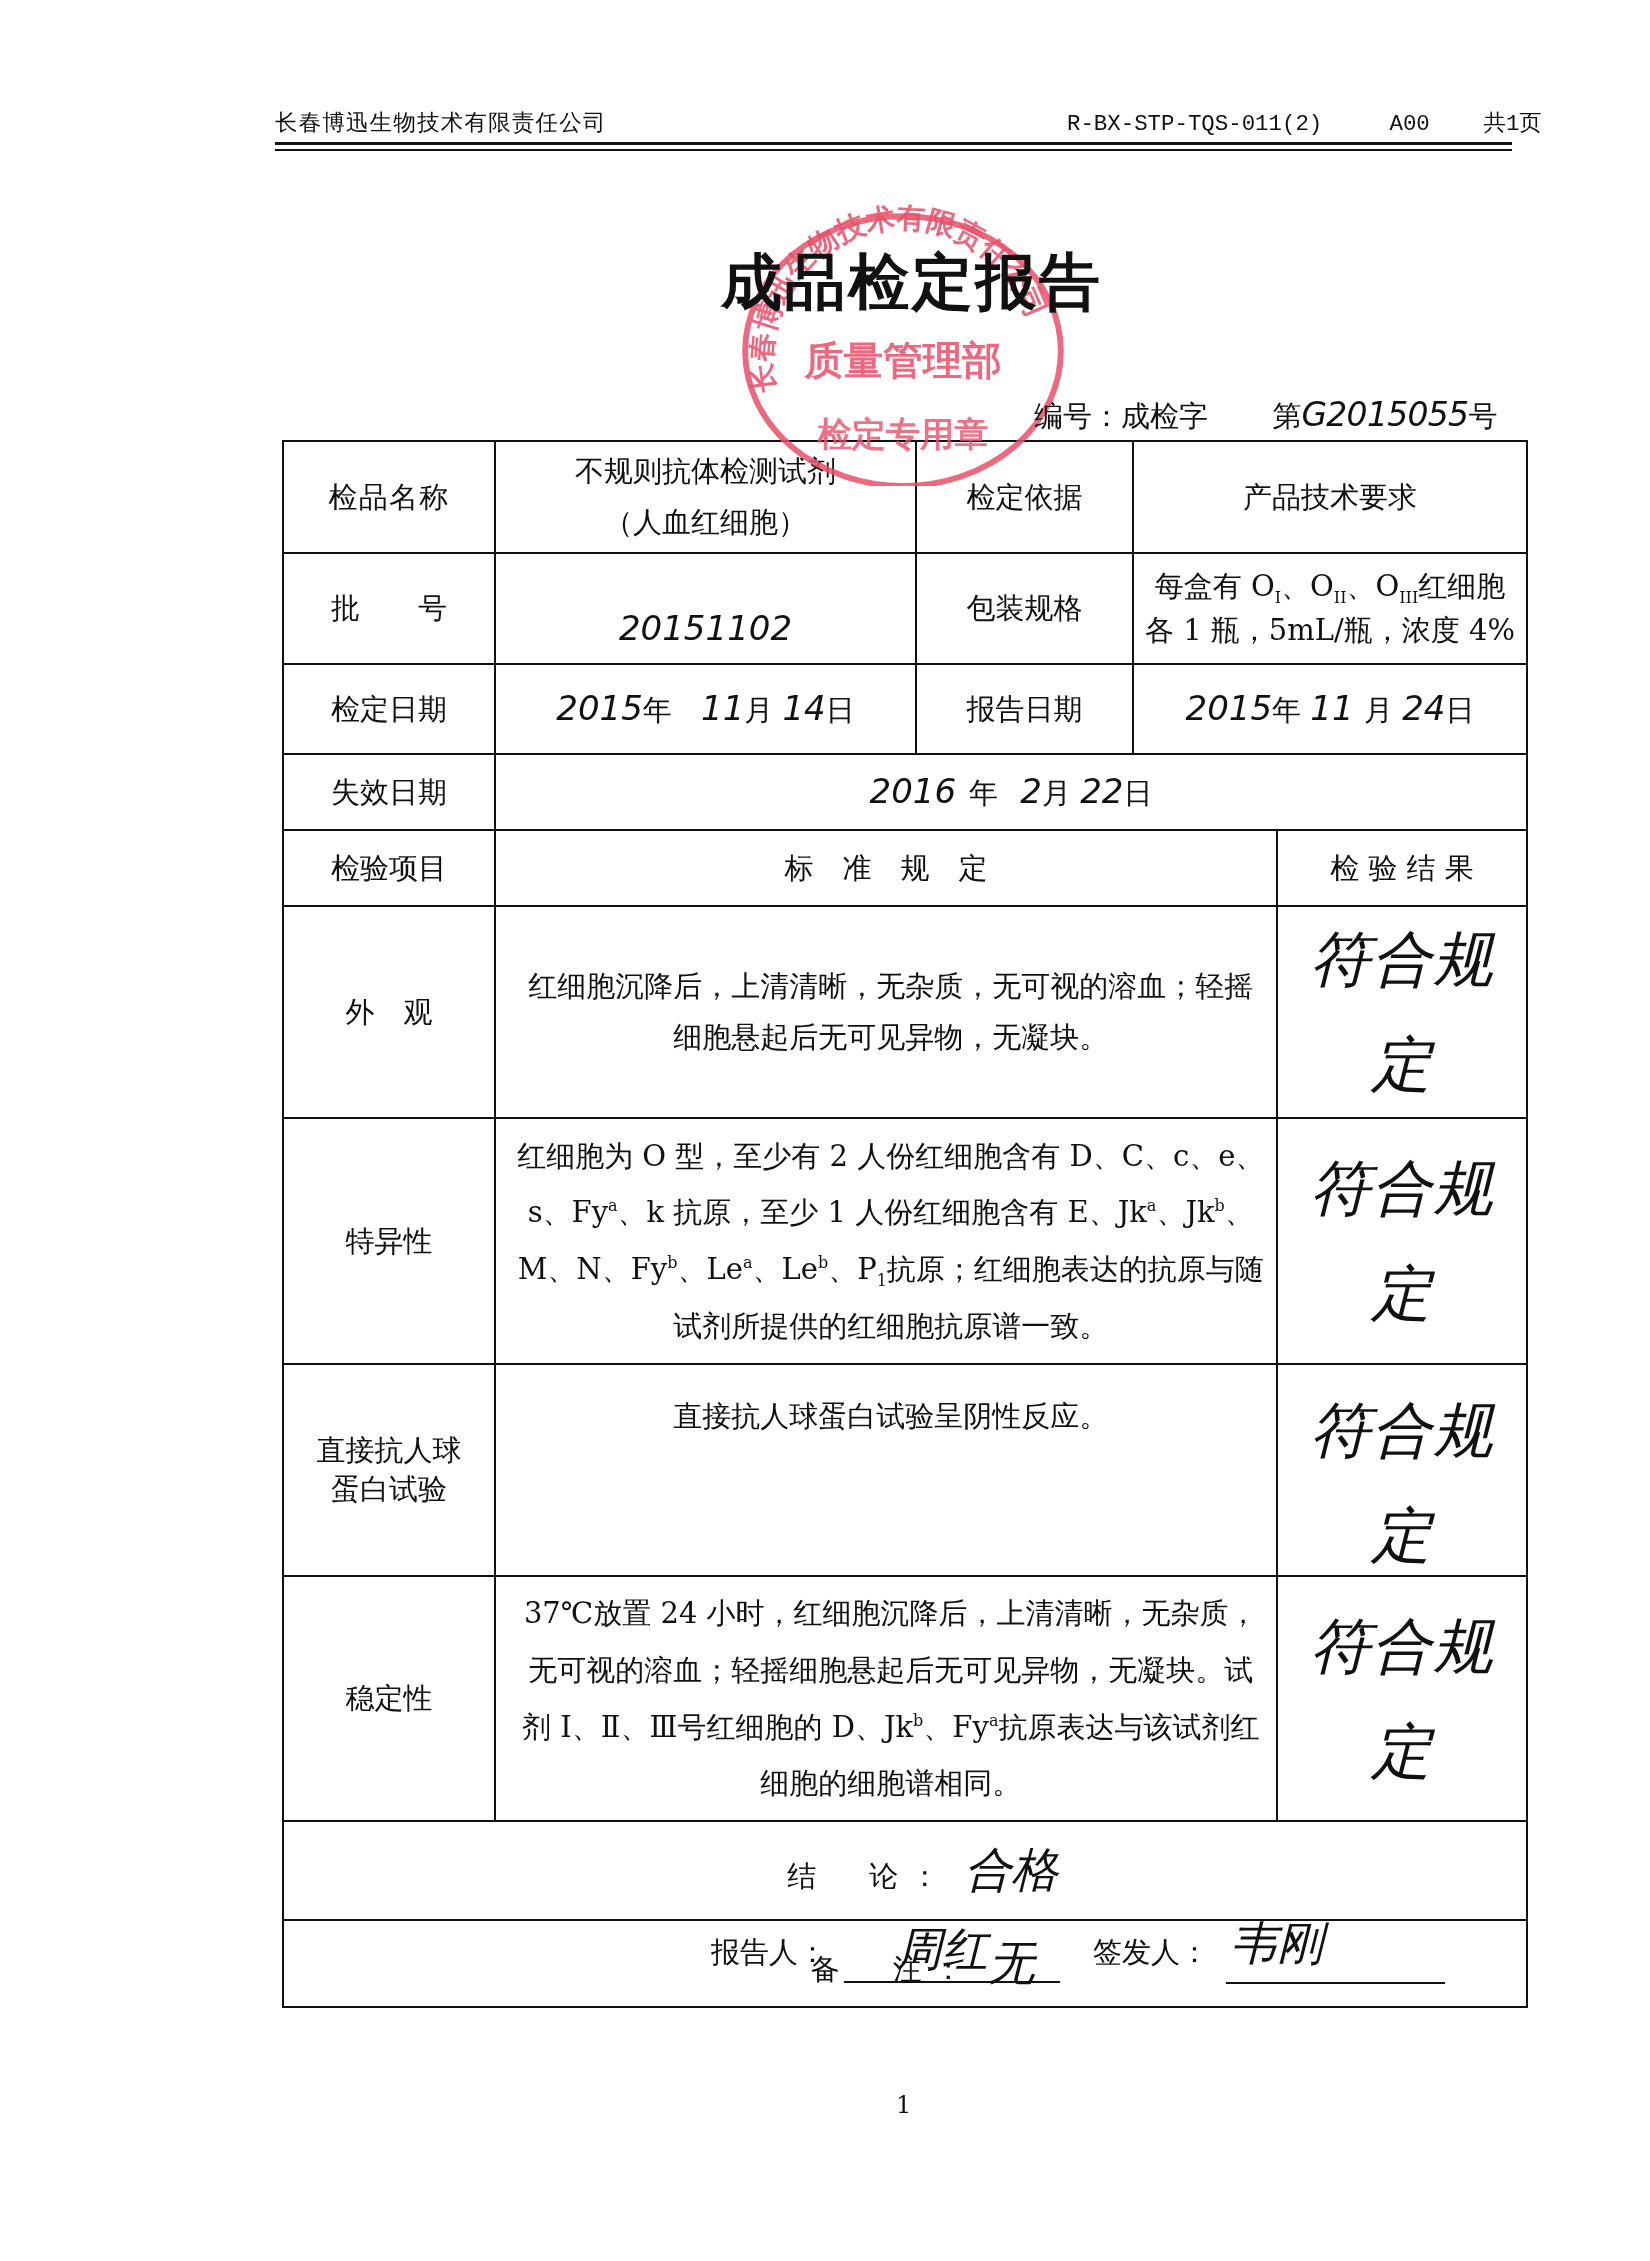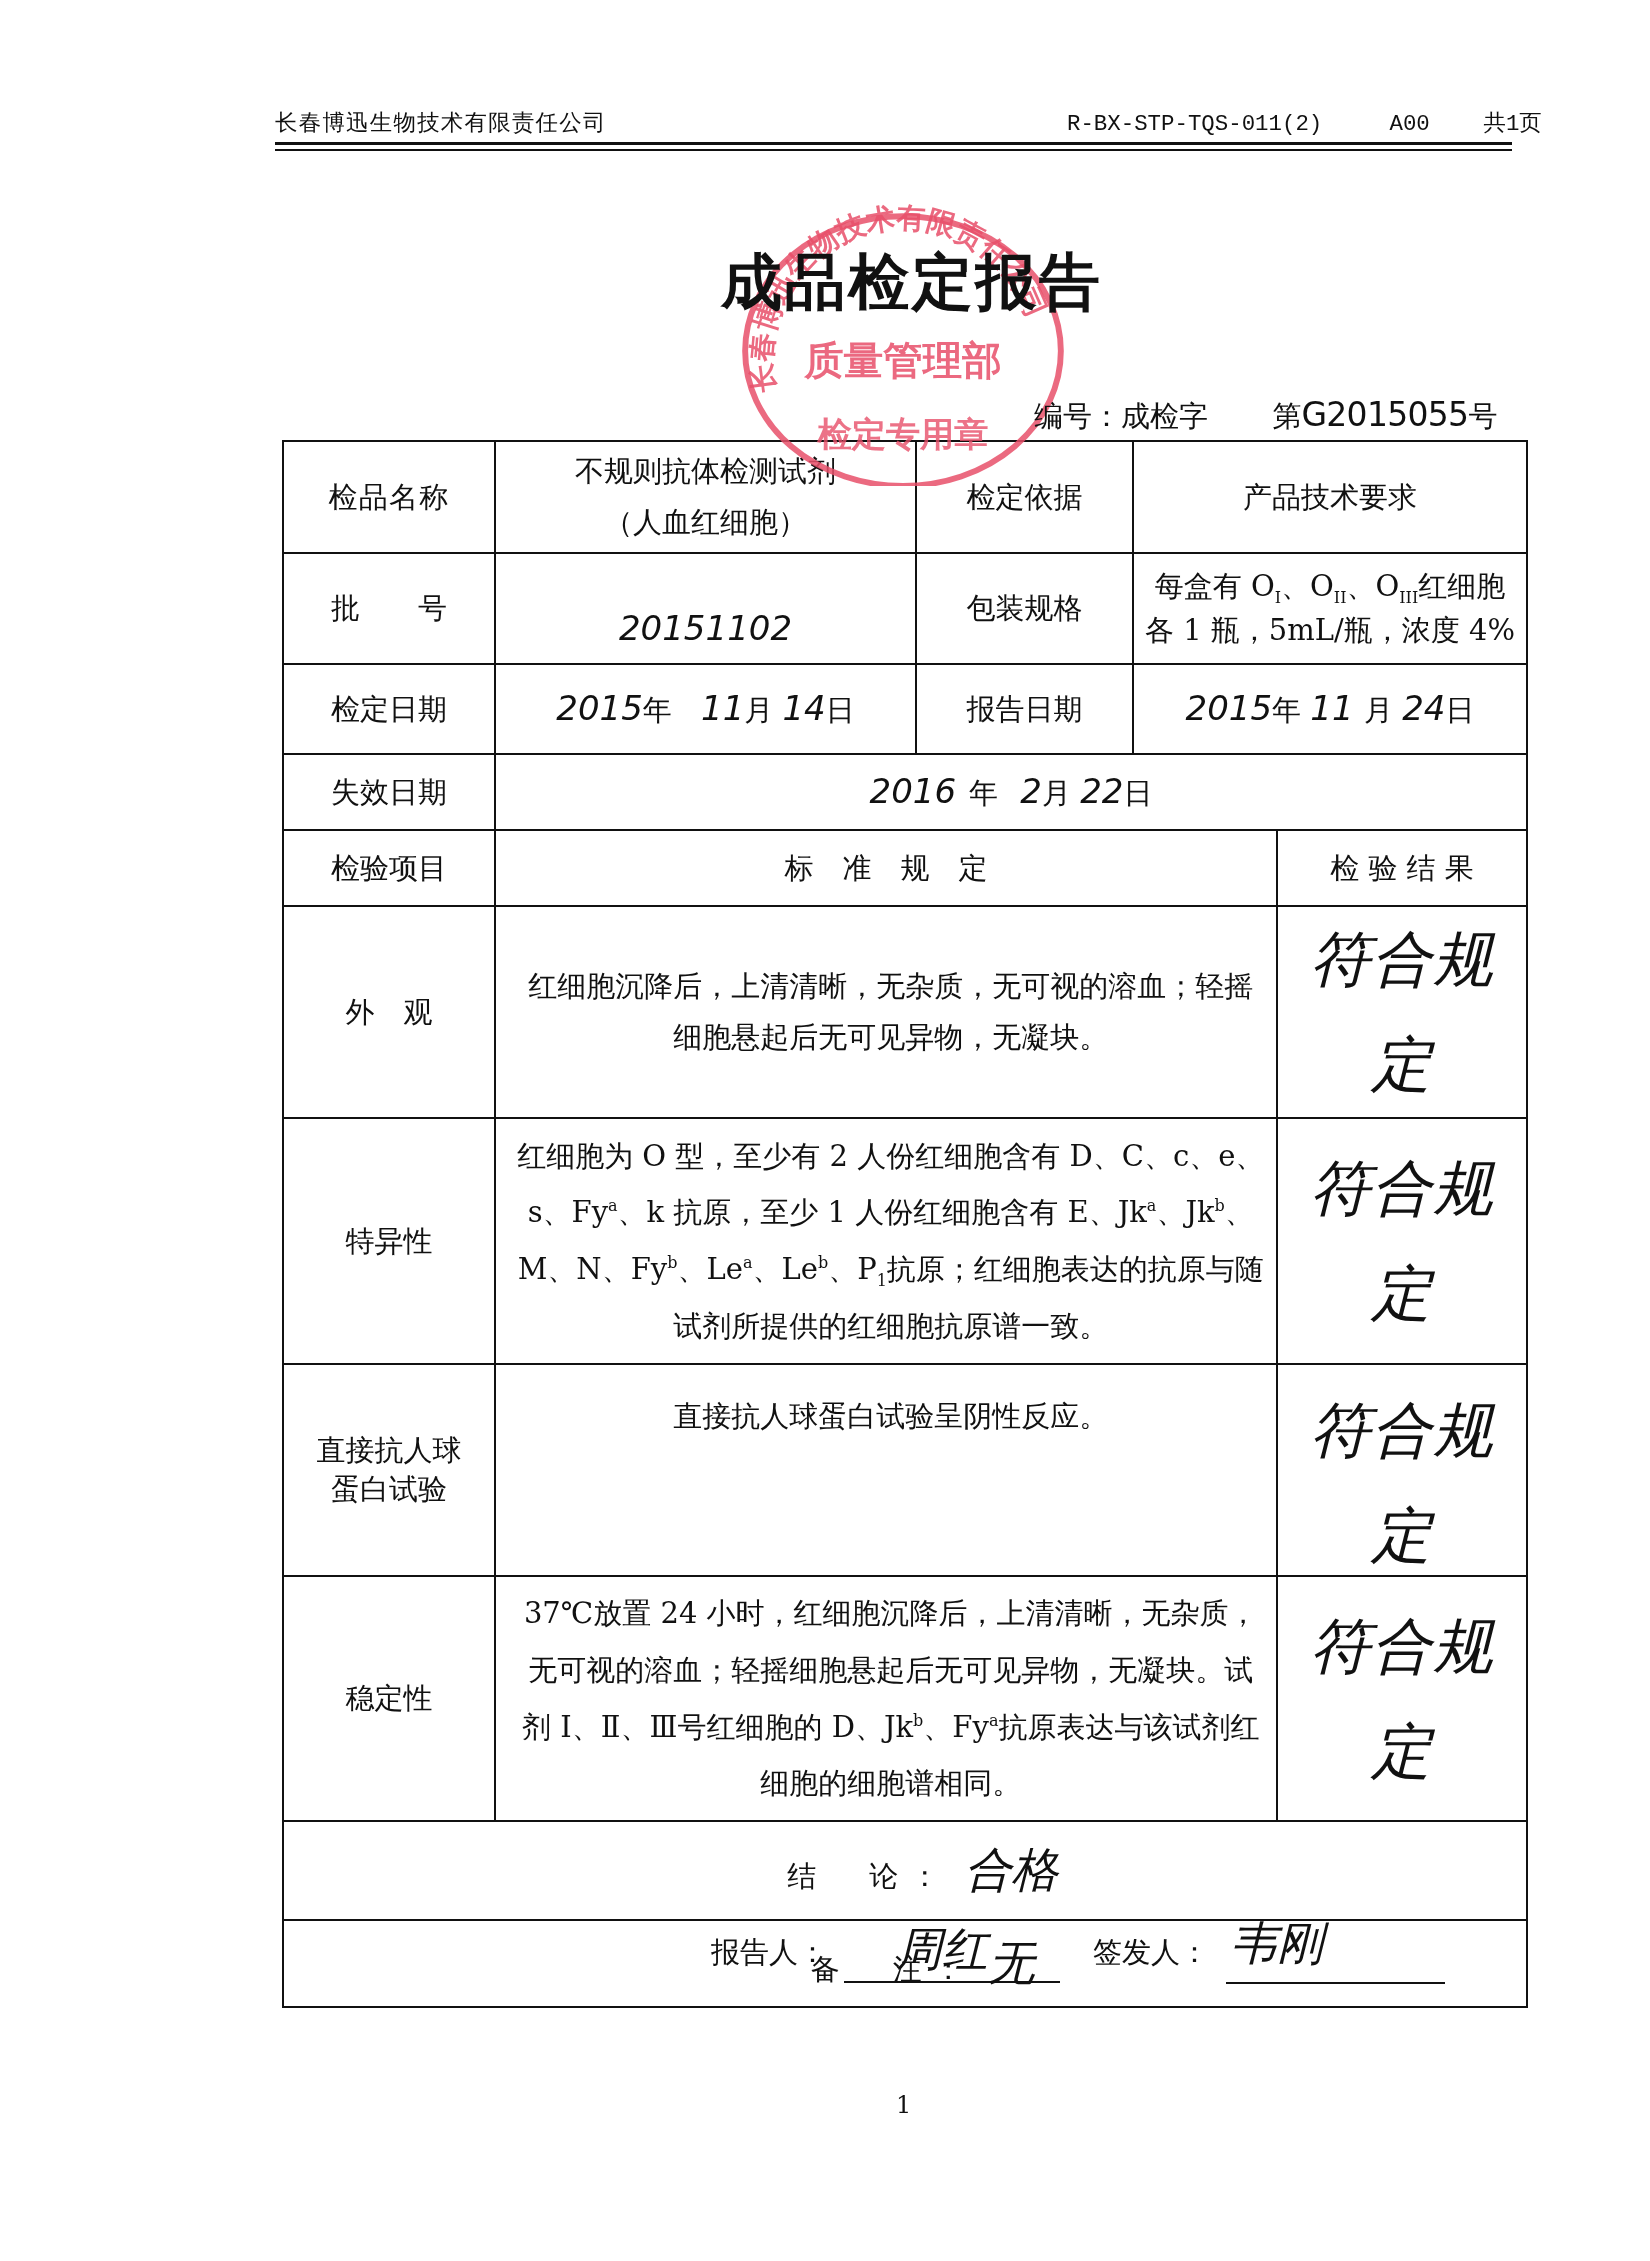--- a/index.html
+++ b/index.html
@@ -6,21 +6,21 @@
   body { width:1650px; height:2261px; position:relative; overflow:hidden;
          font-family:"DejaVu Serif","Liberation Serif",serif; color:#111; }
   .abs { position:absolute; }
   .hdr-left { left:275px; top:107px; font-size:22.4px; letter-spacing:1.3px; }
   .hdr-right { left:1067px; top:107px; font-size:22.4px; white-space:pre; font-family:"Liberation Mono","DejaVu Sans Mono",monospace; }
   .hdr-rule1 { left:275px; top:142px; width:1237px; height:3.3px; background:#111; }
   .hdr-rule2 { left:275px; top:149px; width:1237px; height:2px; background:#111; }
   .title { left:721px; top:242px; font-size:61px; font-weight:bold; letter-spacing:2.6px; font-family:"DejaVu Sans","Liberation Sans",sans-serif; z-index:3; }
   .seal { left:732px; top:203px; width:342px; height:283px; z-index:2; pointer-events:none; }
   .serial { left:1034px; top:395px; font-size:29px; z-index:3; white-space:nowrap; }
-  .serial .hw { font-family:"DejaVu Sans","Liberation Sans",sans-serif; font-size:33px; letter-spacing:-0.7px; }
+  .serial .hw { font-family:"DejaVu Sans","Liberation Sans",sans-serif; font-style:italic; font-size:33px; letter-spacing:-0.7px; }
   table.rep { position:absolute; left:282px; top:440px; width:1245px; border-collapse:collapse; z-index:1; table-layout:fixed; }
   table.rep td { border:2px solid #111; font-size:29px; text-align:center; vertical-align:middle; padding:0 10.5px; line-height:1.75; }
   table.rep td.left { text-align:center;padding-left:20px; }
   .hand { font-family:"DejaVu Sans","Liberation Sans",sans-serif; font-style:italic; font-size:34px; }
   .handres { font-family:Liberation Sans, sans-serif; font-style:italic; font-size:60px; letter-spacing:1.3px;margin-top:39px; }
   sup, sub { font-size:16px; }
   .row-label { letter-spacing:1.3px;border-radius:10px; }
   .concl { text-align:center; padding-left:46px !important; }
   .concl .lbl { letter-spacing:12px; }
   .concl .val { font-family:"DejaVu Sans","Liberation Sans",sans-serif; font-style:italic; font-size:47px; margin-left:13px; }

